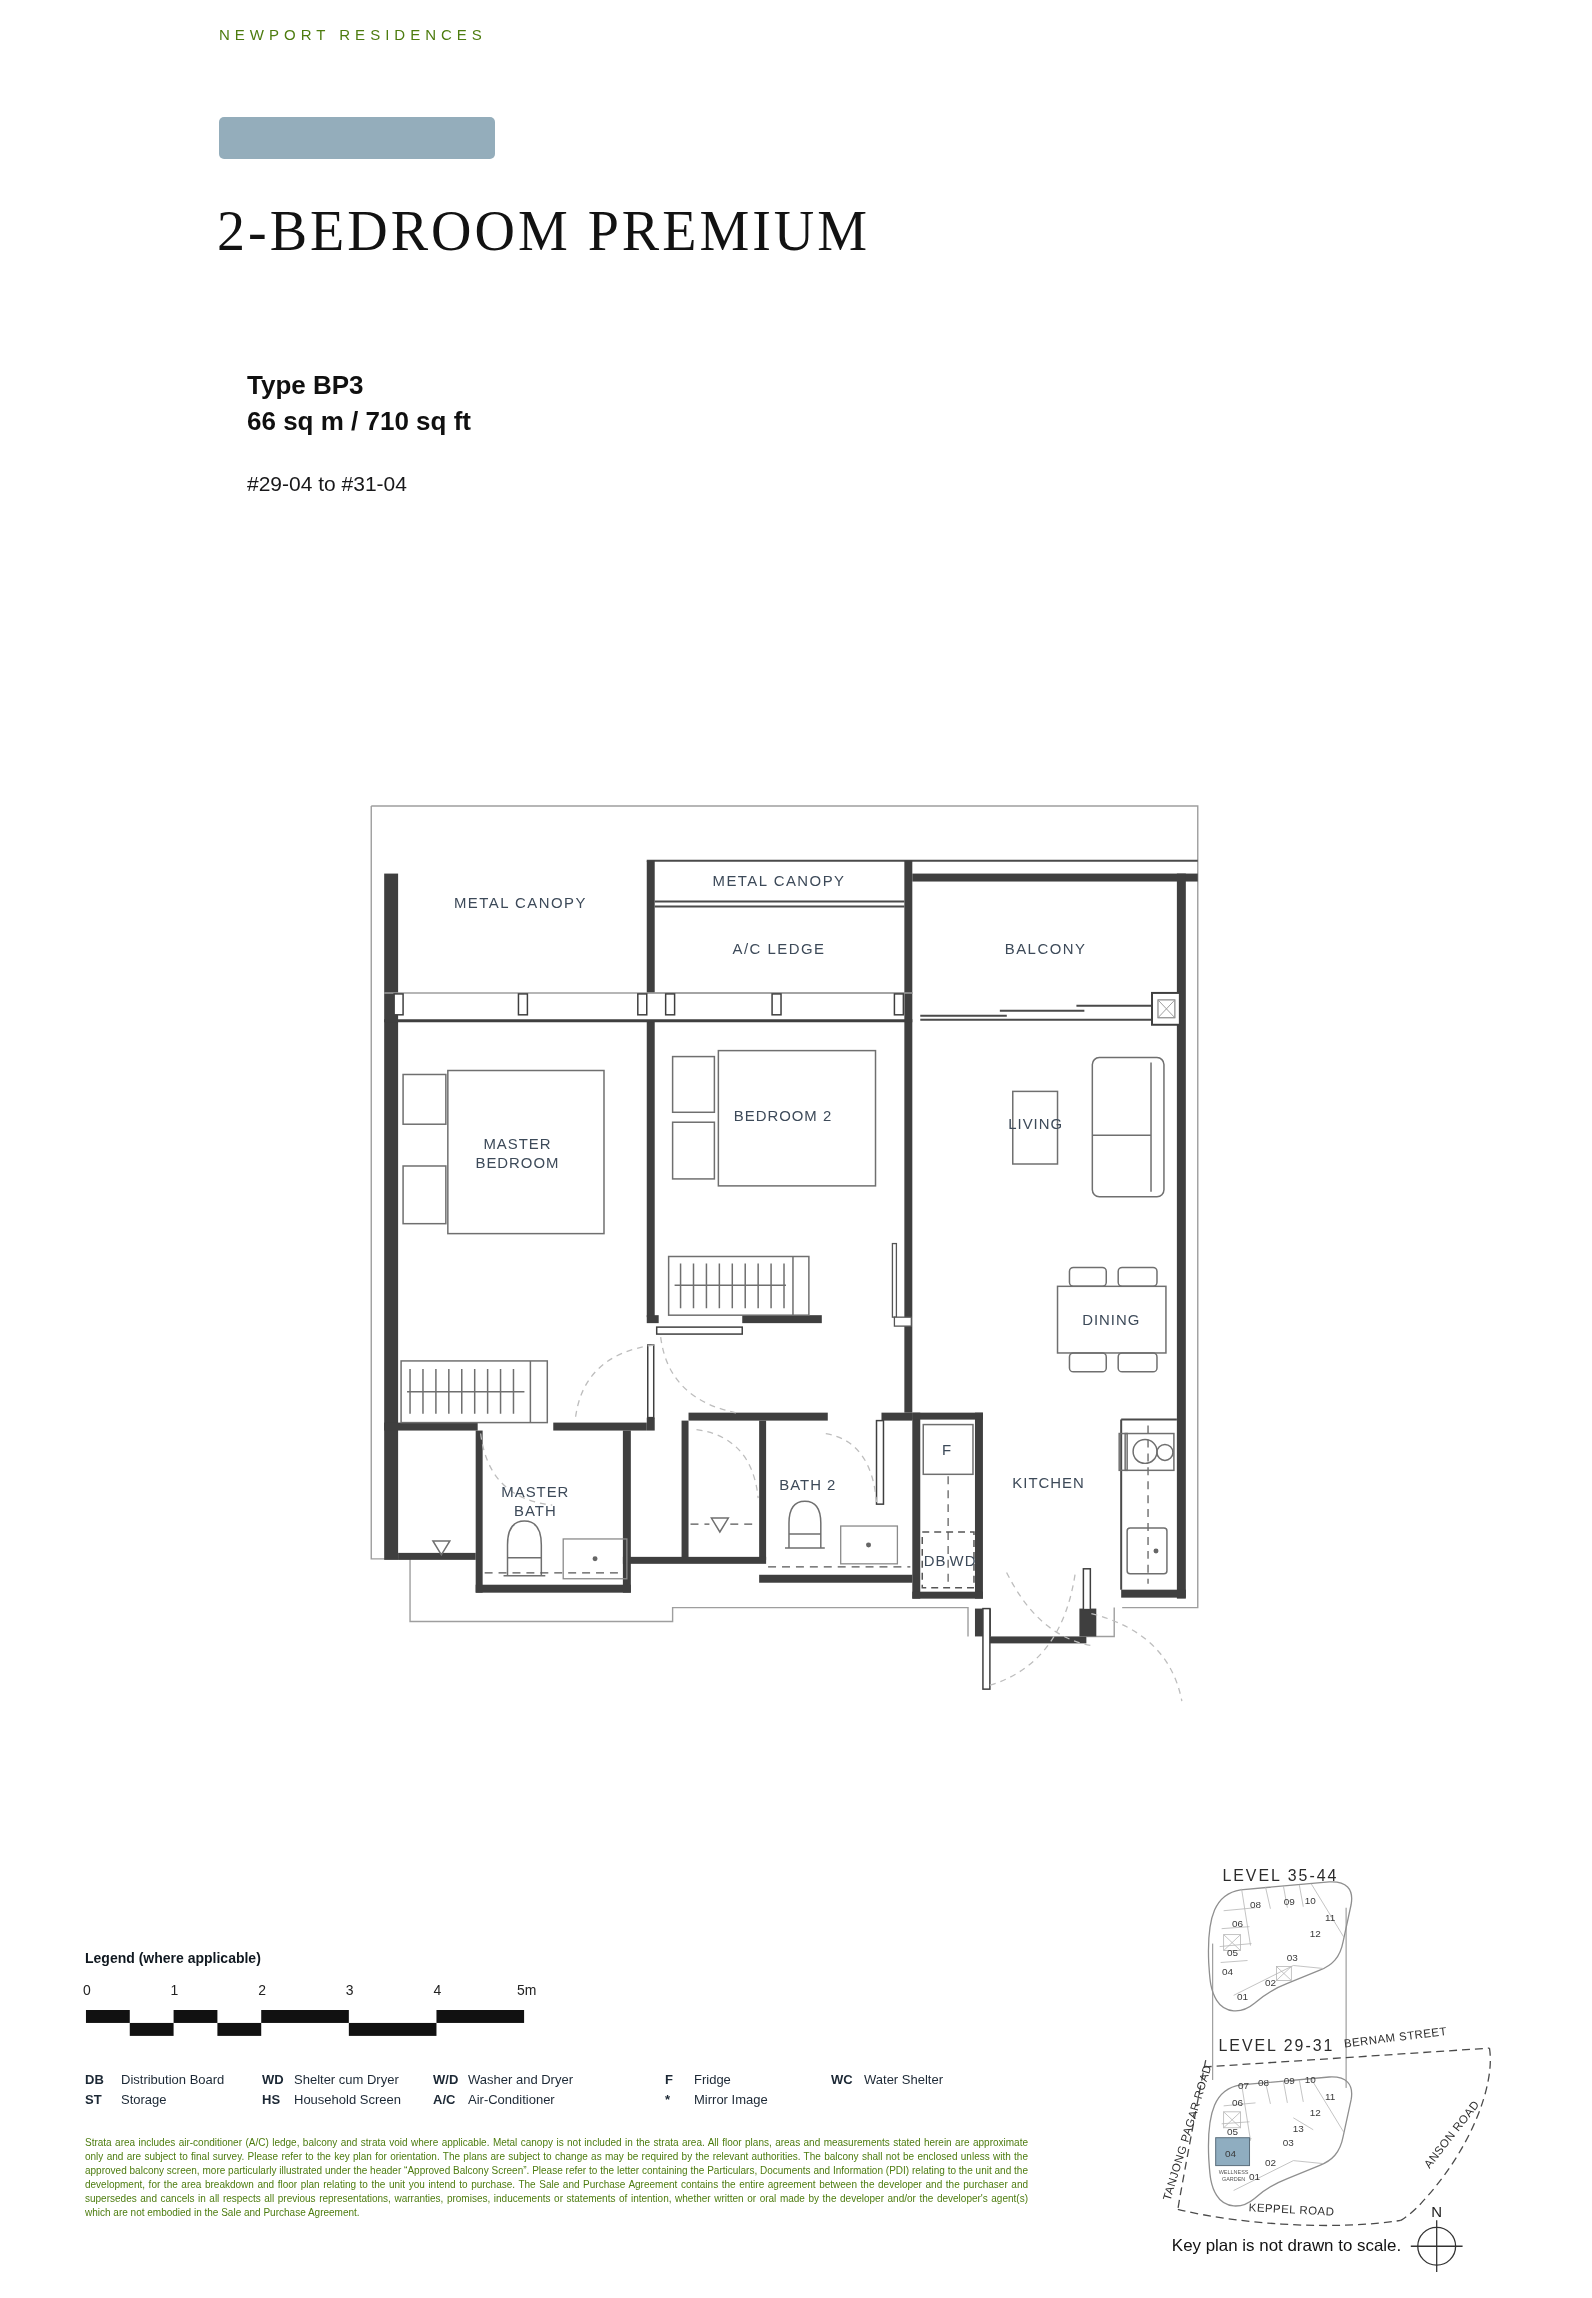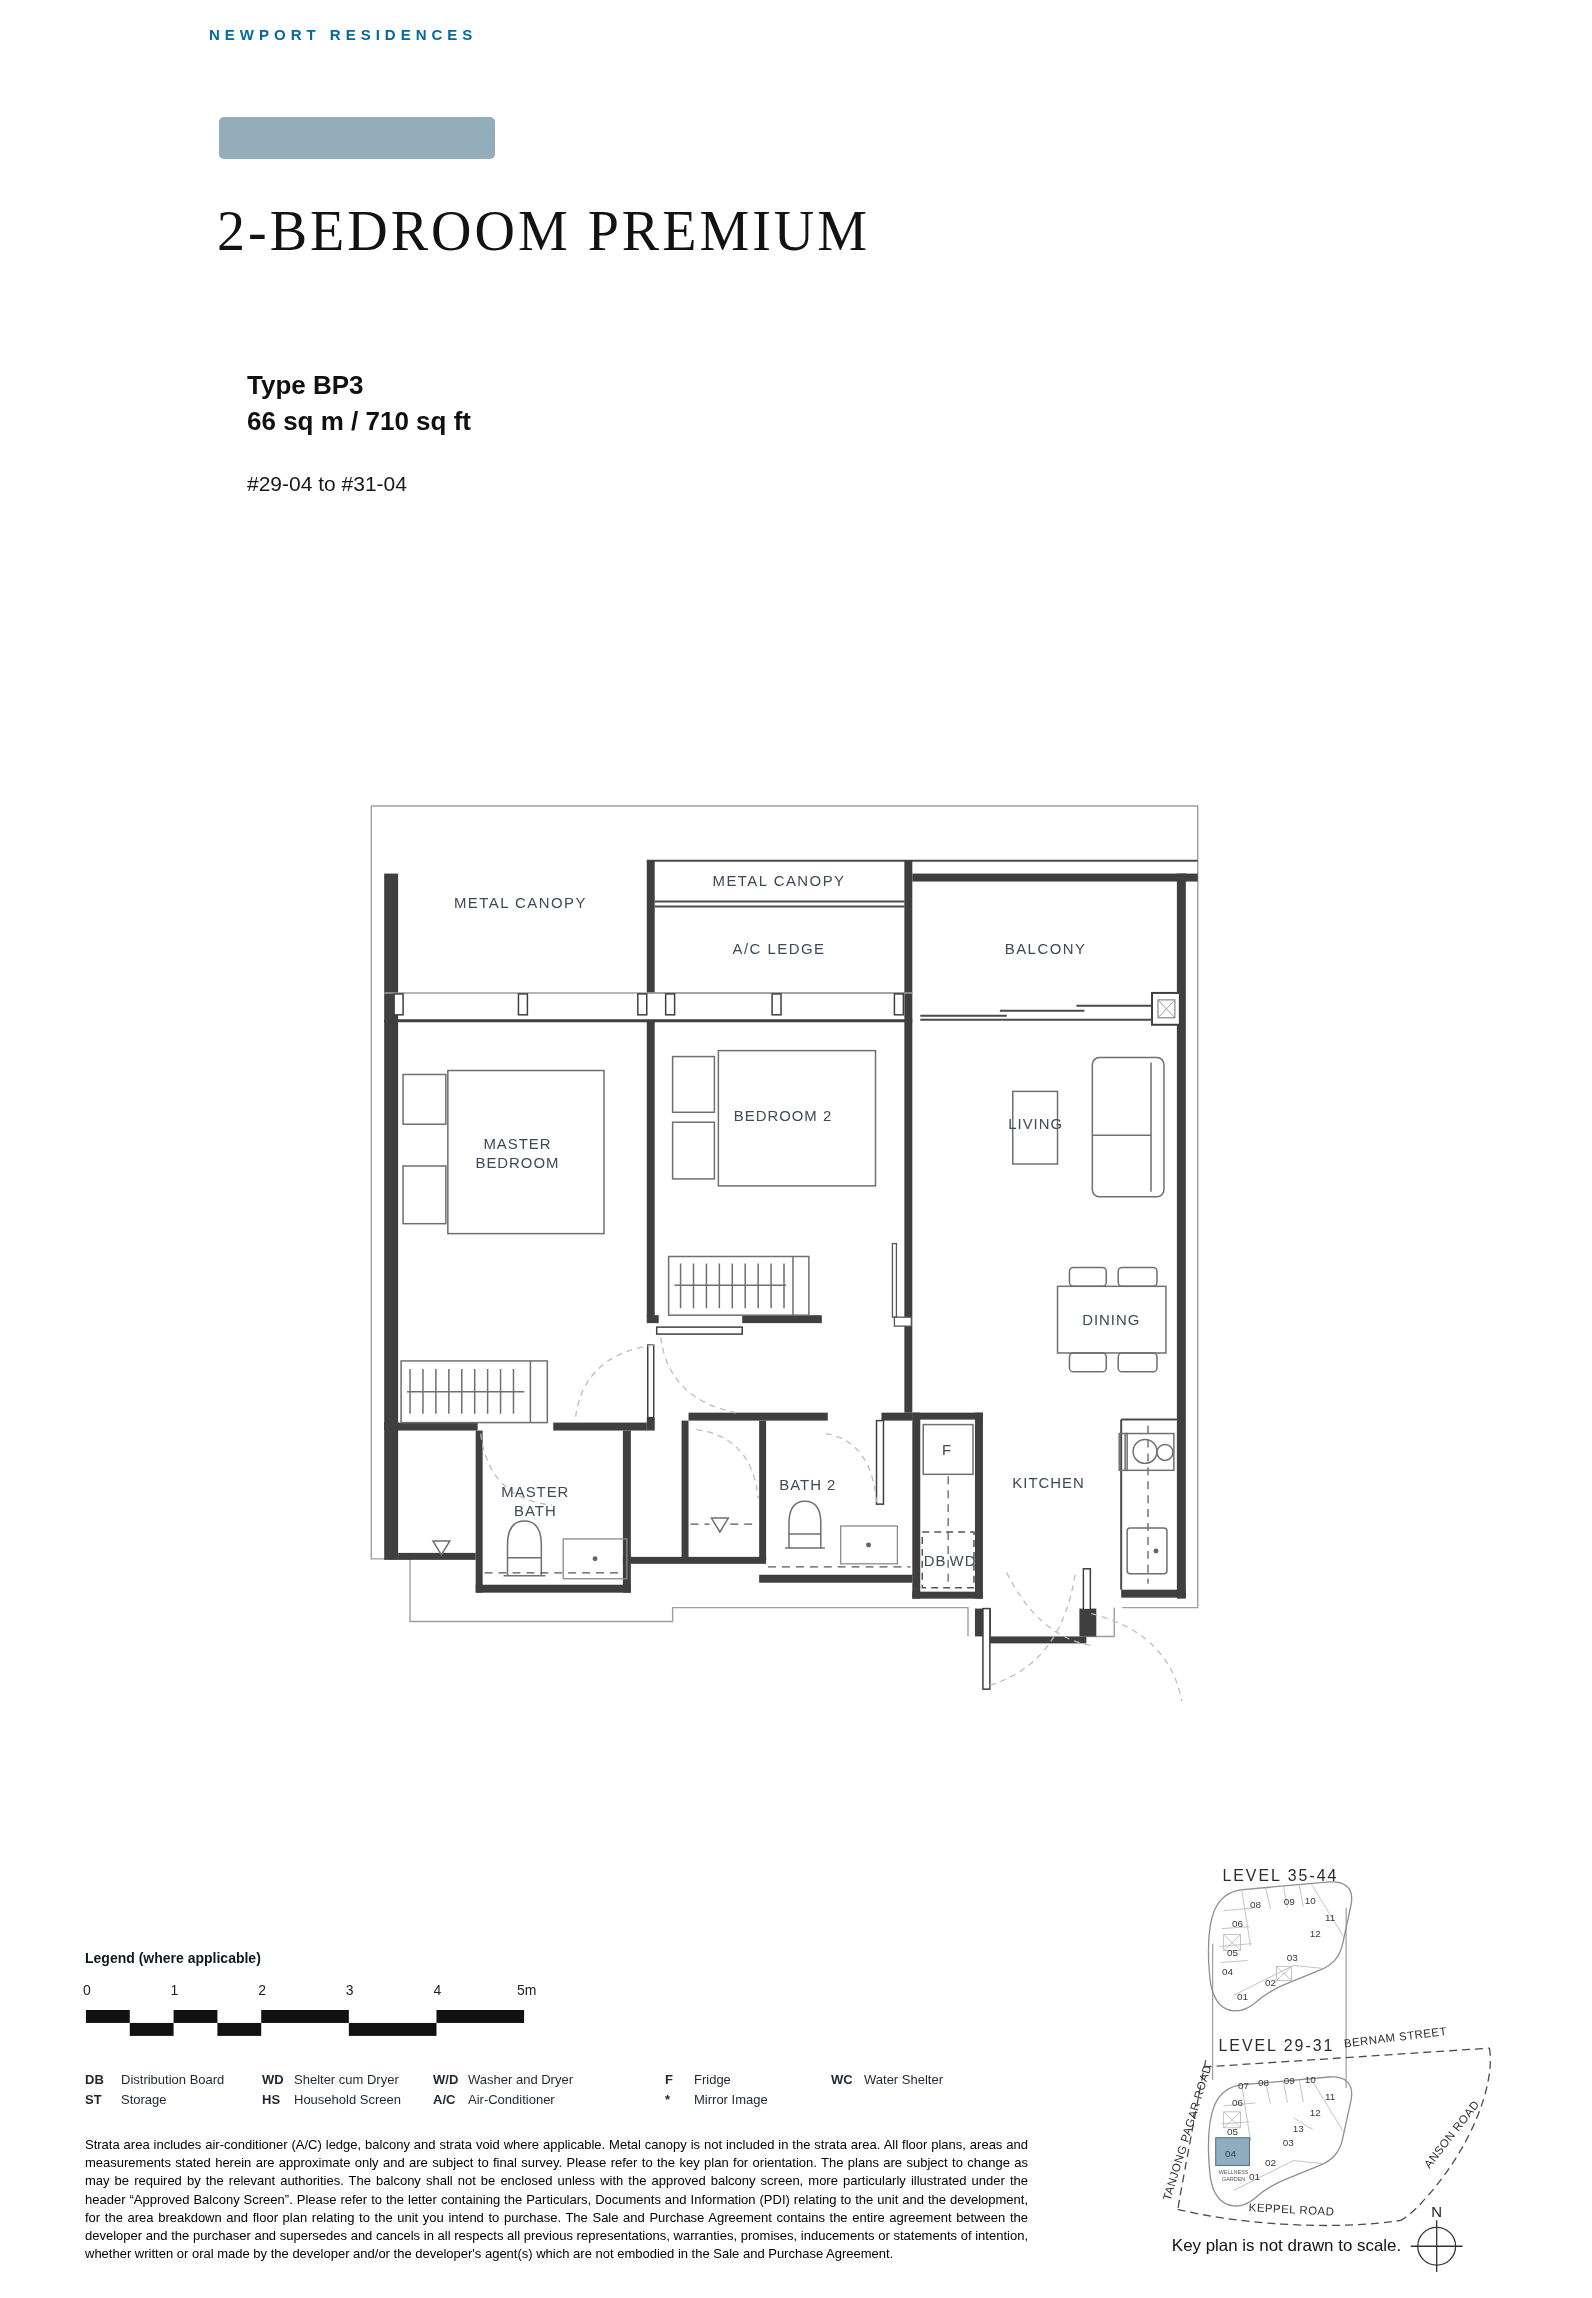--- a/index.html
+++ b/index.html
@@ -1,30 +1,30 @@
 <!DOCTYPE html>
 <html><head>
 <meta charset="utf-8">
 <style>
   html,body{margin:0;padding:0}
   body{width:1592px;height:2298px;position:relative;background:#ffffff;
        font-family:"Liberation Sans",sans-serif;color:#1a1a1a;overflow:hidden}
   .abs{position:absolute}
-  .brand{left:209px;top:26px;font-size:15px;font-weight:bold;letter-spacing:5px;color:#0369a1}
+  .brand{left:219px;top:26px;font-size:15px;font-weight:normal;letter-spacing:5px;color:#4d7c0f}
   .accent-bar{left:219px;top:117px;width:276px;height:42px;border-radius:5px;background:#94adbb}
   .big-title{left:217px;top:199px;font-family:"Liberation Serif",serif;font-size:56px;
              letter-spacing:3px;color:#121212;white-space:nowrap}
   .type-name{left:247px;top:370px;font-size:26px;font-weight:bold;color:#101010}
   .type-area{left:247px;top:406px;font-size:26px;font-weight:bold;color:#101010}
   .unit-range{left:247px;top:472px;font-size:21px;color:#18181a}
   .legend-title{left:85px;top:1950px;font-size:14px;font-weight:bold;color:#101820}
   .leg{font-size:13px;color:#1c2835;white-space:nowrap}
   .leg b{font-weight:bold}
-  .disclaimer{left:85px;top:2136px;width:943px;font-size:13px;line-height:1.4;
-              text-align:justify;color:#000000}
+  .disclaimer{left:85px;top:2136px;width:943px;font-size:10px;line-height:1.4;
+              text-align:justify;color:#4d7c0f}
   svg{position:absolute}
   svg text{font-family:"Liberation Sans",sans-serif}
   .plab{font-size:15px;letter-spacing:1.5px;fill:#3d4a59;text-anchor:middle}
   .plab2{font-size:15px;letter-spacing:1px;fill:#3d4a59;text-anchor:middle}
   .wall{fill:#3f3f3f}
   .fur{stroke:#6f6f6f;stroke-width:1.5;fill:none}
   .thin{stroke:#9e9e9e;stroke-width:1.4;fill:none}
   .str{stroke:#4a4a4a;stroke-width:2;fill:none}
   .dash{stroke:#555;stroke-width:1.2;fill:none;stroke-dasharray:8 6}
   .arc{stroke:#bdbdbd;stroke-width:1.3;fill:none;stroke-dasharray:6 5}

